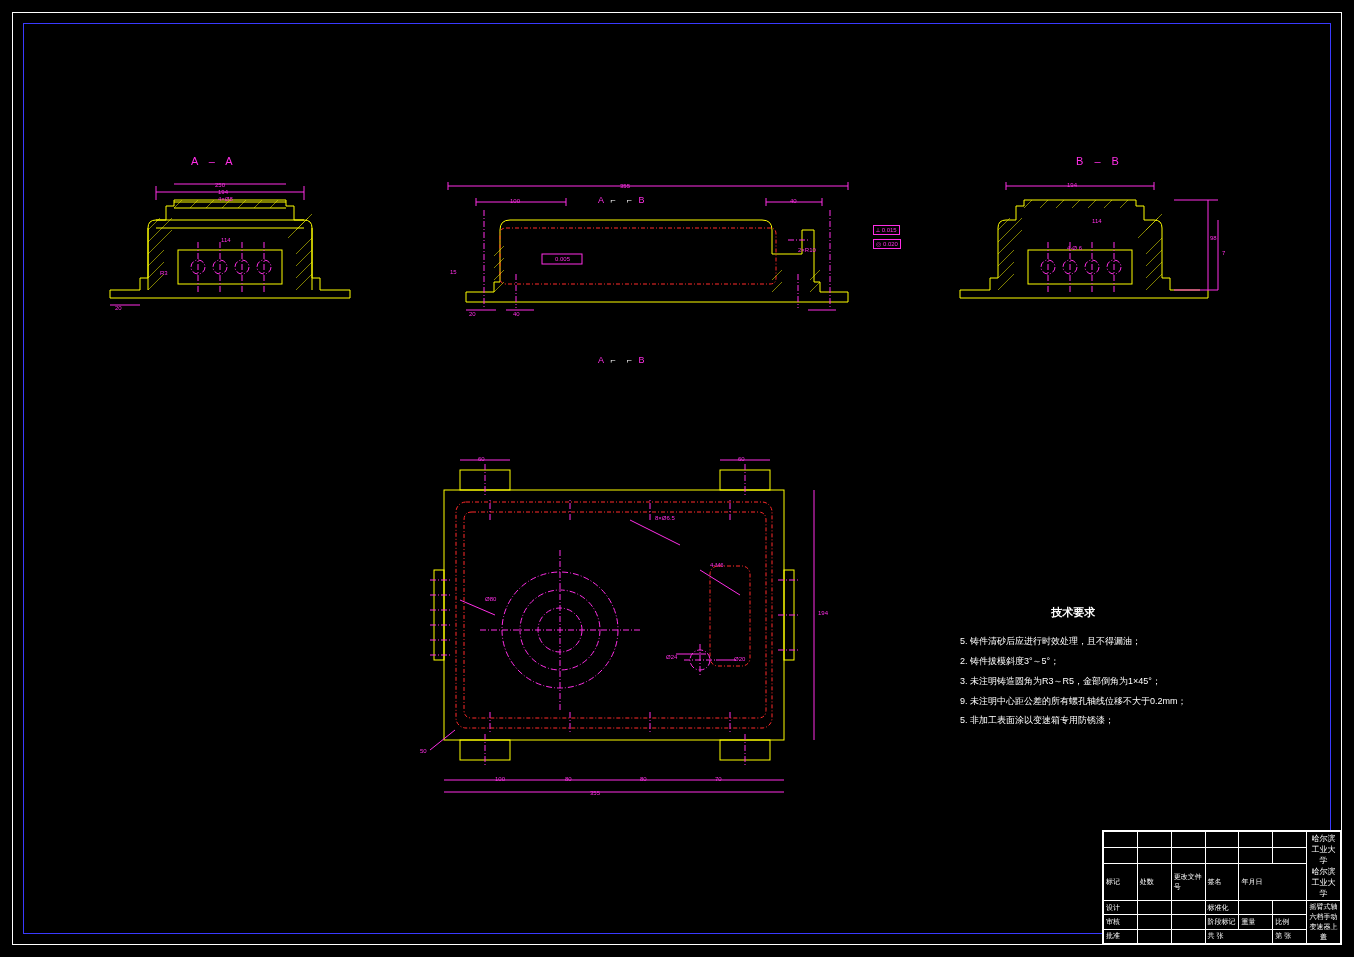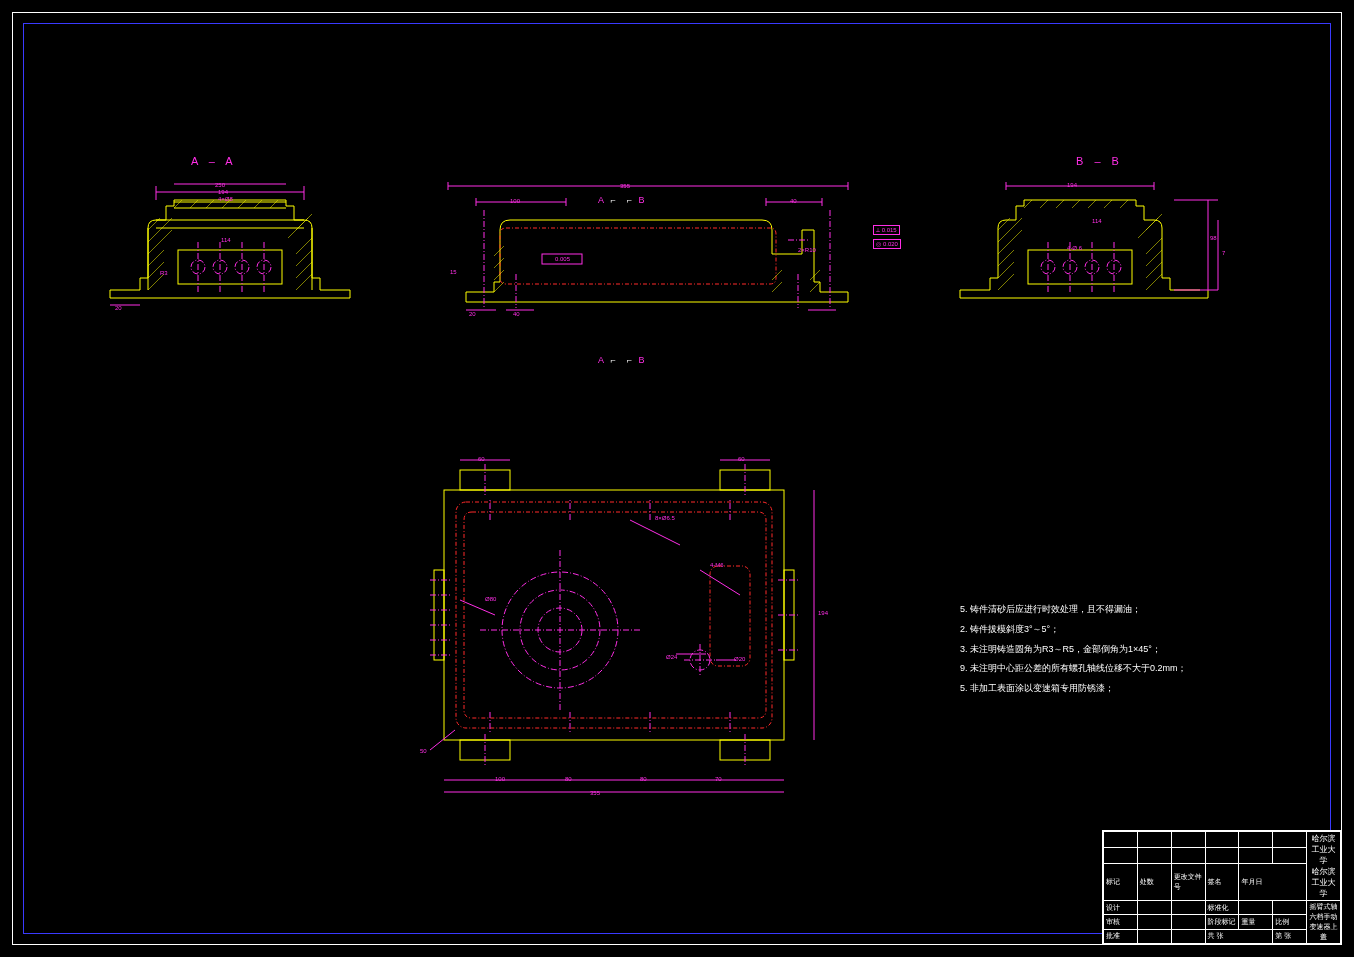--- a/index.html
+++ b/index.html
@@ -303,20 +303,21 @@
 <div class="dim" style="left:734px; top:656px;">Ø20</div>
 <div class="dim" style="left:420px; top:748px;">50</div>
 <div class="dim" style="left:495px; top:776px;">100</div>
 <div class="dim" style="left:565px; top:776px;">80</div>
 <div class="dim" style="left:640px; top:776px;">80</div>
 <div class="dim" style="left:715px; top:776px;">70</div>
 <div class="dim" style="left:590px; top:790px;">355</div>
 <div class="dim" style="left:818px; top:610px;">194</div>
 
 <div class="tech-req">
+  <h4>技术要求</h4>
   <div>5. 铸件清砂后应进行时效处理，且不得漏油；</div>
   <div>2. 铸件拔模斜度3°～5°；</div>
   <div>3. 未注明铸造圆角为R3～R5，金部倒角为1×45°；</div>
   <div>9. 未注明中心距公差的所有螺孔轴线位移不大于0.2mm；</div>
   <div>5. 非加工表面涂以变速箱专用防锈漆；</div>
 </div>
 
 <div class="titleblock">
   <table>
     <tbody>

